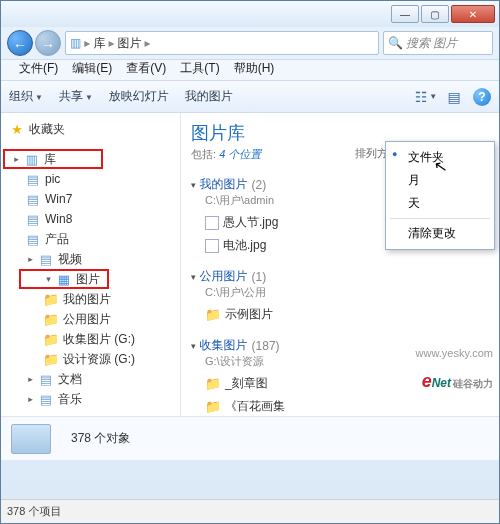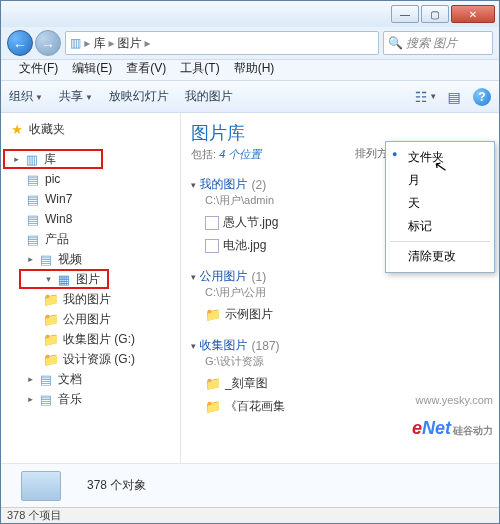--- a/index.html
+++ b/index.html
@@ -73,31 +73,31 @@
 .thumb { width: 14px; height: 14px; background: #fff; border: 1px solid #aac; display: inline-block; }
 
 
 .ddmenu { position: absolute; top: 28px; right: 4px; width: 110px; background: #fff; border: 1px solid #9ab3cd; box-shadow: 2px 2px 6px rgba(0,0,0,0.25); font-size: 12px; padding: 4px 0; z-index: 10; }
 .ddmenu .mi { padding: 3px 10px 3px 22px; position: relative; cursor: default; }
 .ddmenu .mi.sel::before { content: "●"; position: absolute; left: 6px; top: 3px; color: #1f6fc2; font-size: 9px; }
 .ddmenu hr { border: none; border-top: 1px solid #ddd; margin: 3px 4px; }
 .cursor { position: absolute; top: 44px; right: 52px; font-size: 16px; color: #000; transform: rotate(-10deg); z-index: 11; }
 
 
-.details { height: 44px; border-top: 1px solid #e6e6e6; background: #f7fbff; display: flex; align-items: center; padding: 4px 20px; font-size: 12px; color: #333; gap: 26px; }
+.details { height: 44px; border-top: 1px solid #e6e6e6; background: #f7fbff; display: flex; align-items: center; padding: 4px 10px; font-size: 12px; color: #333; gap: 20px; }
 .details .preview { width: 40px; height: 30px; background: linear-gradient(#cfe4f7, #a8c8e6); border: 1px solid #9ab3cd; border-radius: 2px; }
 
 
-.status { height: 16px; border-top: 1px solid #cfcfcf; background: #f2f2f2; font-size: 11px; color: #444; display: flex; align-items: center; padding: 0 6px; }
+.status { height: 24px; border-top: 1px solid #cfcfcf; background: #f2f2f2; font-size: 11px; color: #444; display: flex; align-items: center; padding: 0 6px; margin-top: 39px; }
 
 
 .wm1 { position: absolute; right: 6px; bottom: 57px; font-size: 11px; color: #999; z-index: 5; }
 .wm2 { position: absolute; right: 6px; bottom: 24px; z-index: 5; font-weight: bold; font-style: italic; }
 .wm2 .e { color: #d02030; font-size: 18px; }
-.wm2 .net { color: #3b82f6; font-size: 18px; }
+.wm2 .net { color: #0f766e; font-size: 12px; }
 .wm2 .tag { color: #888; font-size: 10px; font-style: normal; margin-left: 2px; }
 </style>
 </head>
 <body>
 
 <div class="window">
 
   <div class="titlebar">
     <div class="winbtn">
         <span>—</span>
@@ -245,21 +245,20 @@
           <span class="sort-redbox">
               <span class="ddbtn">▼</span>
             </span>
         </div>
       </div>
 
       <div class="ddmenu">
         <div class="mi sel">文件夹</div>
         <div class="mi">月</div>
         <div class="mi">天</div>
-        <div class="mi">标记</div>
         <hr>
         <div class="mi">清除更改</div>
       </div>
       <div class="cursor">↖</div>
 
       <div class="group">
         <div class="ghead">
           <span class="tri">▾</span>
           <span class="gname">我的图片</span>
           <span class="gcount">(2)</span>

